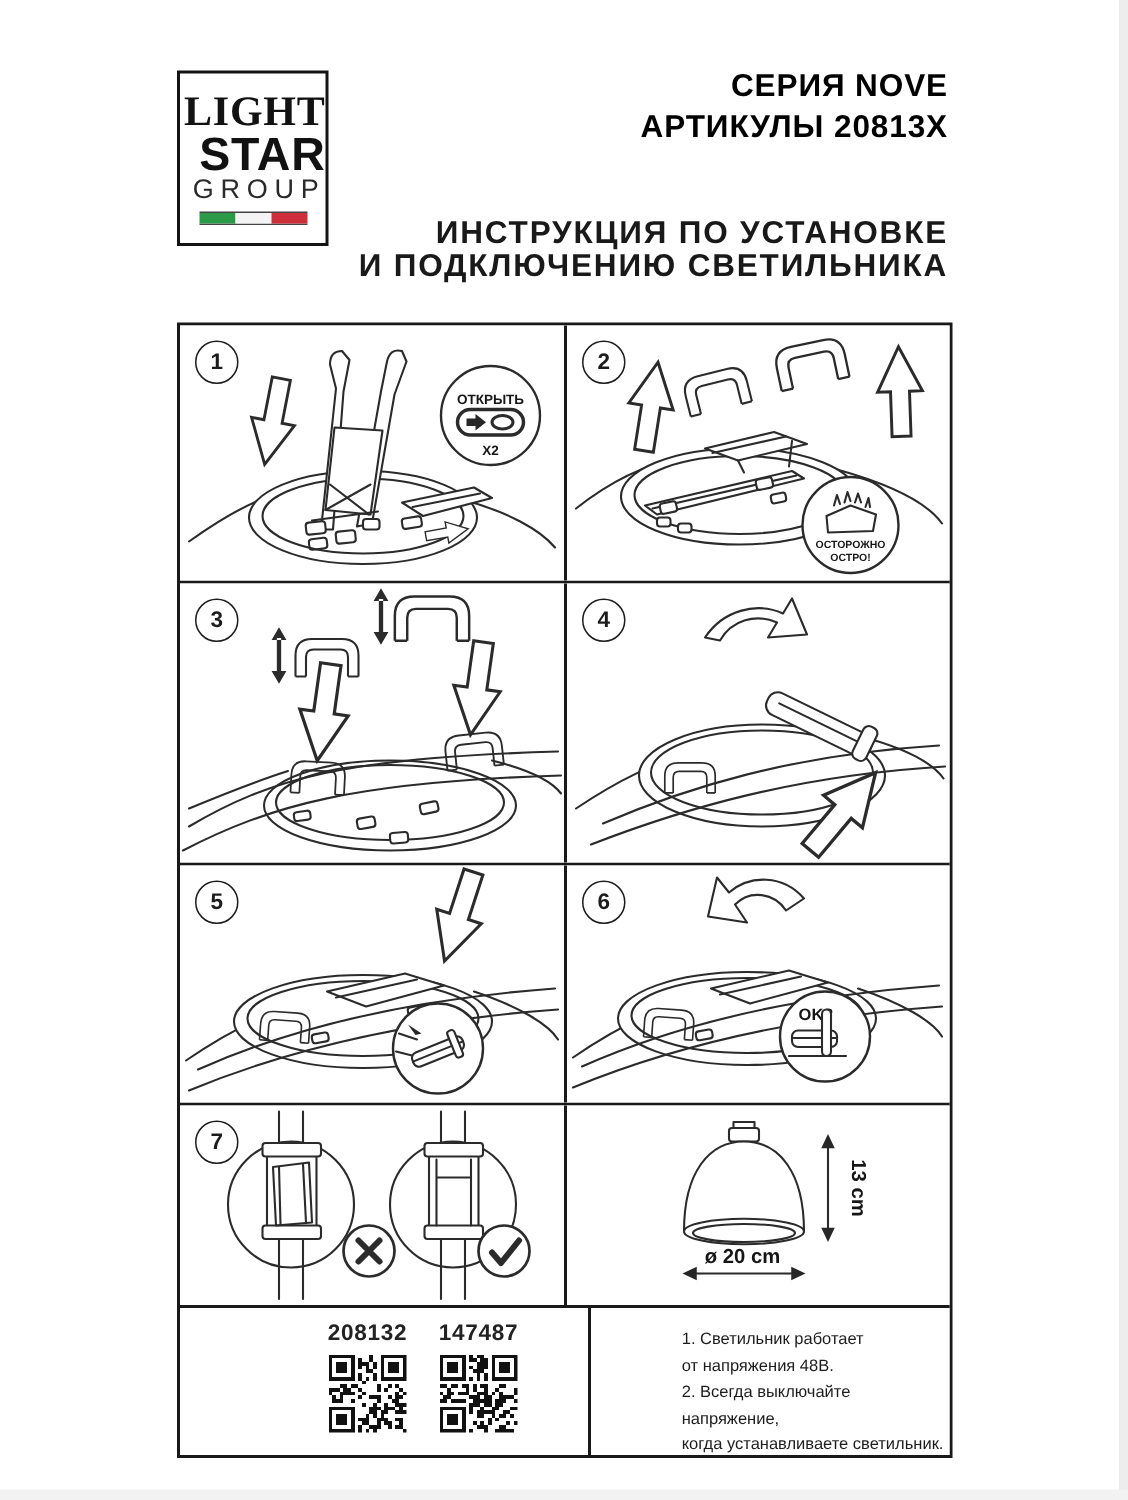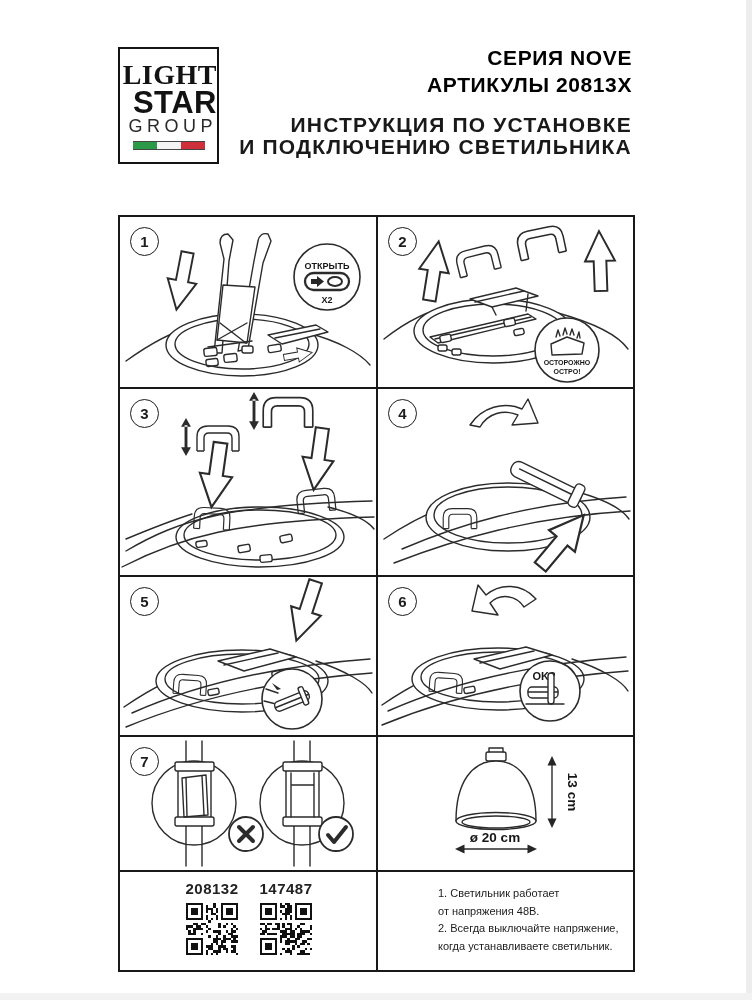--- a/index.html
+++ b/index.html
@@ -12,26 +12,26 @@
   .logo{position:absolute;left:118px;top:47px;width:101px;height:117px;border:2.5px solid #141414;
         background:#fff;text-align:right;box-sizing:border-box;padding-top:13px;}
   .logo-light{font-family:"Liberation Serif",serif;font-weight:bold;font-size:28px;line-height:26px;color:#121212;letter-spacing:.5px;}
   .logo-star{font-family:Liberation Sans, sans-serif;font-weight:bold;font-size:31px;line-height:30px;color:#121212;letter-spacing:.5px;}
   .logo-group{font-size:18px;line-height:17px;letter-spacing:4.5px;color:#2a2a2a;margin-left:4px;}
   .flag{margin:6px auto 0;width:72px;height:7px;display:flex;border-top:1px solid #444;border-bottom:1px solid #444;}
   .flag span{flex:1;}
 
   .head-text{position:absolute;right:120px;top:44px;text-align:right;}
   .series{font-weight:bold;font-size:21px;line-height:27px;letter-spacing:.6px;color:#000000;}
-  .doc-title{margin-top:16px;font-weight:bold;font-size:21px;line-height:22px;letter-spacing:1.2px;color:#191919;}
+  .doc-title{margin-top:47px;font-weight:bold;font-size:21px;line-height:22px;letter-spacing:1.2px;color:#191919;}
 
   
   .grid{position:absolute;left:118px;top:215px;width:513px;border:2px solid #191919;background:#fff;}
   .row{display:flex;border-bottom:2px solid #191919;}
-  .row:last-child{border-bottom:none;}
+  .row:last-child{border-bottom:none;margin-left:33px;}
   .cell{position:relative;background:#fff;}
   .cell.l{width:256px;border-right:2px solid #191919;}
   .cell.r{width:255px;}
   .h1{height:170px;} .h2{height:186px;} .h3{height:158px;} .h4{height:133px;} .h5{height:98px;}
   .cell svg.art{position:absolute;left:0;top:0;}
 
   .stepnum{position:absolute;left:10px;top:10px;width:27px;height:27px;border:1.7px solid #1c1c1c;border-radius:50%;
            background:#fff;display:flex;align-items:center;justify-content:center;
            font-size:15px;font-weight:bold;color:#1c1c1c;z-index:3;}
 

